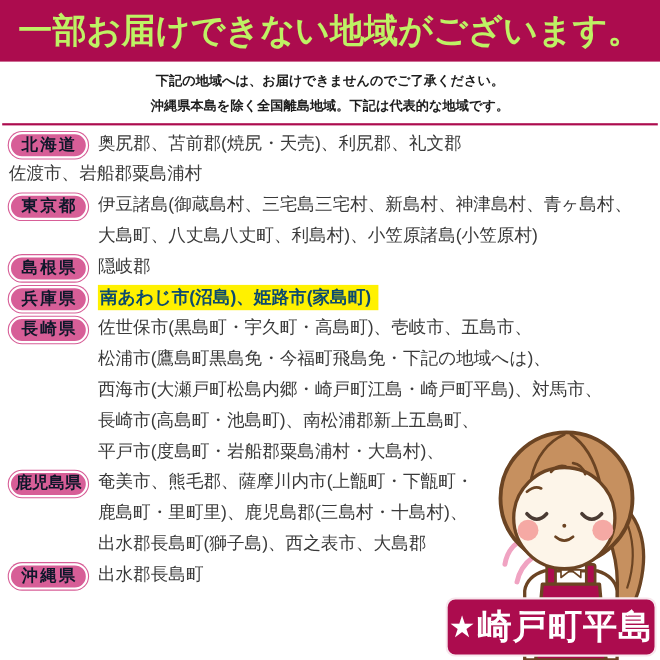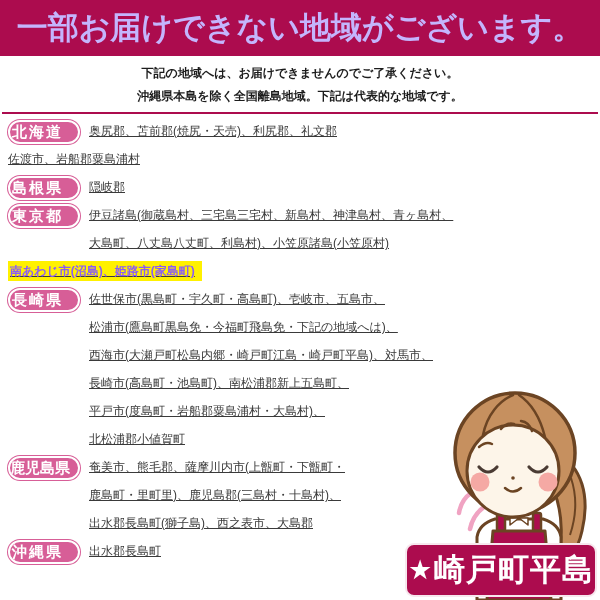--- a/index.html
+++ b/index.html
@@ -10,41 +10,41 @@
     --outline:#6B4423;
     --hair:#C6905F;
     --skin:#FDF5E9;
   }
   html,body{margin:0;padding:0;background:#fff;}
   body{font-family:"Liberation Sans","DejaVu Sans",sans-serif;}
   .page{position:relative;width:600px;height:600px;background:#fff;overflow:hidden;}
 
   
   .banner{height:56px;background:var(--red);display:flex;align-items:center;justify-content:center;}
-  .banner-title{color:#c4b5fd;font-size:31px;font-weight:bold;white-space:nowrap;letter-spacing:0px;}
+  .banner-title{color:#bef264;font-size:31px;font-weight:bold;white-space:nowrap;letter-spacing:0px;}
 
   
   .intro{padding-top:6px;text-align:center;color:#1c1c1c;font-weight:600;}
   .intro-line{font-size:12px;line-height:23px;white-space:nowrap;}
 
   .divider{border:none;border-top:2.5px solid var(--red);margin:4px 2px 2px 2px;}
 
   
   .regions{padding:1px 0 0 8px;}
   .region-row{display:flex;align-items:flex-start;}
   .pref-label{
     flex:0 0 auto;width:68px;height:20px;margin-top:3px;margin-right:9px;
-    background:var(--pink);color:#ffffff;font-weight:bold;font-size:15px;line-height:20px;
-    text-align:left;border:2px solid #fff;border-radius:12px;
+    background:var(--pink);color:#0f172a;font-weight:bold;font-size:15px;line-height:20px;
+    text-align:center;border:2px solid #fff;border-radius:12px;
     box-shadow:0 0 0 1px var(--pink);white-space:nowrap;overflow:hidden;
   }
   .pref-label.sp3{letter-spacing:2px;text-indent:2px;}
   .region-text{flex:1 1 auto;min-width:0;}
-  .region-line{font-size:12px;line-height:28px;height:28px;color:var(--ink);white-space:nowrap;text-decoration:underline;}
-  .region-line .hl-span{background:var(--yellow);font-weight:bold;color:#8b5cf6;padding:3px 7px 3px 2px;}
+  .region-line{font-size:16px;line-height:28px;height:28px;color:var(--ink);white-space:nowrap;}
+  .region-line .hl-span{background:var(--yellow);font-weight:bold;color:#0c4a6e;padding:3px 7px 3px 2px;}
 
   
   .staff{position:absolute;left:443px;top:383px;width:155px;height:217px;z-index:1;pointer-events:none;}
 
   
   .badge{
     position:absolute;right:3px;bottom:3px;z-index:2;width:188px;height:50px;
     background:var(--red);border:2px solid rgba(255,255,255,.9);border-radius:9px;
     display:flex;align-items:center;justify-content:center;color:#fff;font-weight:bold;
   }
@@ -73,46 +73,46 @@
         <div class="region-text">
           <div class="region-line">奥尻郡、苫前郡(焼尻・天売)、利尻郡、礼文郡</div>
         </div>
       </div>
       <div class="region-row">
         <div class="region-text">
           <div class="region-line">佐渡市、岩船郡粟島浦村</div>
         </div>
       </div>
       <div class="region-row">
-        <div class="pref-label sp3">島根県</div>
-        <div class="region-text">
-          <div class="region-line">隠岐郡</div>
-        </div>
-      </div>
-      <div class="region-row">
         <div class="pref-label sp3">東京都</div>
         <div class="region-text">
           <div class="region-line">伊豆諸島(御蔵島村、三宅島三宅村、新島村、神津島村、青ヶ島村、</div>
           <div class="region-line">大島町、八丈島八丈町、利島村)、小笠原諸島(小笠原村)</div>
         </div>
       </div>
       <div class="region-row">
+        <div class="pref-label sp3">島根県</div>
+        <div class="region-text">
+          <div class="region-line">隠岐郡</div>
+        </div>
+      </div>
+      <div class="region-row">
+        <div class="pref-label sp3">兵庫県</div>
         <div class="region-text">
           <div class="region-line"><span class="hl-span">南あわじ市(沼島)、姫路市(家島町)</span></div>
         </div>
       </div>
       <div class="region-row">
         <div class="pref-label sp3">長崎県</div>
         <div class="region-text">
           <div class="region-line">佐世保市(黒島町・宇久町・高島町)、壱岐市、五島市、</div>
           <div class="region-line">松浦市(鷹島町黒島免・今福町飛島免・下記の地域へは)、</div>
           <div class="region-line">西海市(大瀬戸町松島内郷・崎戸町江島・崎戸町平島)、対馬市、</div>
           <div class="region-line">長崎市(高島町・池島町)、南松浦郡新上五島町、</div>
           <div class="region-line">平戸市(度島町・岩船郡粟島浦村・大島村)、</div>
-          <div class="region-line">北松浦郡小値賀町</div>
         </div>
       </div>
       <div class="region-row">
         <div class="pref-label">鹿児島県</div>
         <div class="region-text">
           <div class="region-line">奄美市、熊毛郡、薩摩川内市(上甑町・下甑町・</div>
           <div class="region-line">鹿島町・里町里)、鹿児島郡(三島村・十島村)、</div>
           <div class="region-line">出水郡長島町(獅子島)、西之表市、大島郡</div>
         </div>
       </div>

